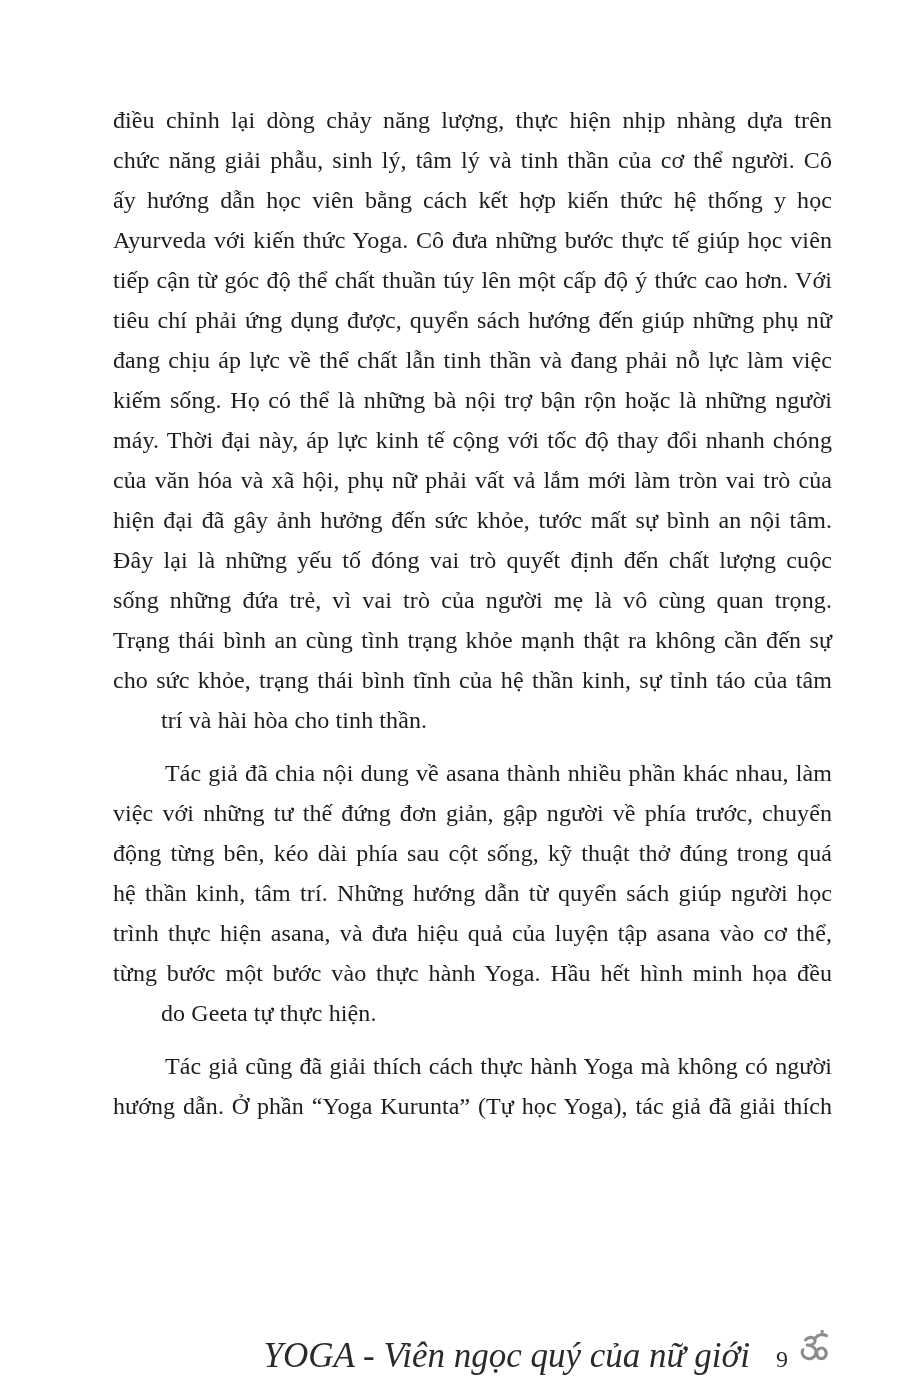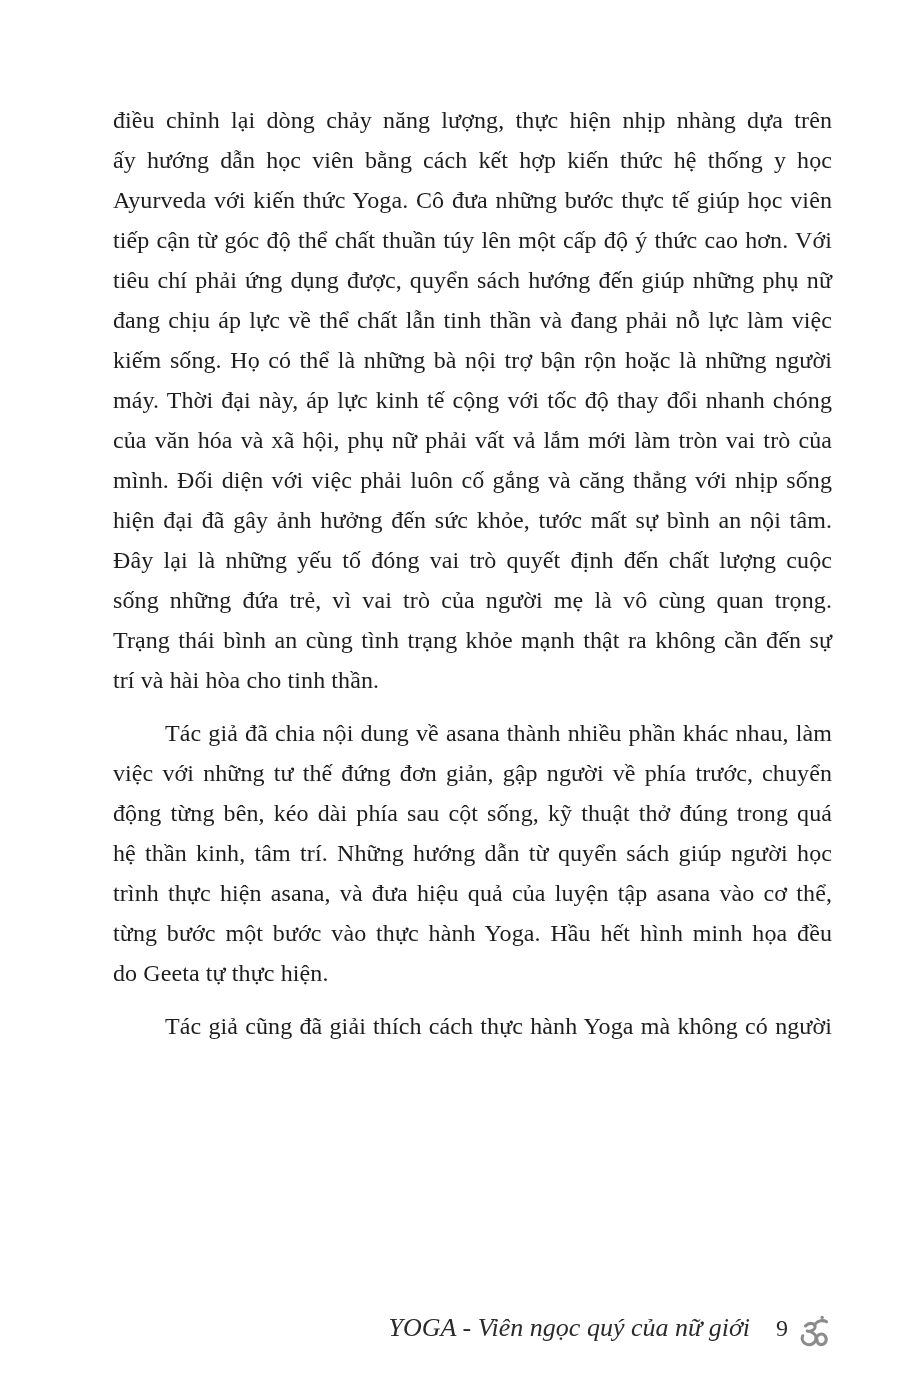--- a/index.html
+++ b/index.html
@@ -33,36 +33,38 @@
     margin-top: 13px;
   }
   .line {
     text-align: justify;
     text-align-last: justify;
     white-space: normal;
   }
   .line.lastline {
     text-align: right;
     text-align-last: left;
+    margin-left: 48px;
   }
   .line.indent {
     text-indent: 52px;
   }
   .footer {
     position: absolute;
     top: 1308px;
     right: 87px;
     display: flex;
     align-items: baseline;
     color: #2a2a2a;
   }
   .footer-title {
     font-style: italic;
-    font-size: 26px;
+    font-size: 35px;
     line-height: 40px;
+    margin-top: 28px;
   }
   .footer-page {
     font-size: 24px;
     margin-left: 26px;
   }
   .footer-om {
     width: 34px;
     height: 36px;
     margin-left: 8px;
     align-self: center;
@@ -70,46 +72,48 @@
   }
 </style>
 </head>
 <body>
 
 <div class="page">
 
   <main class="text-block" id="paragraphs">
       <div class="paragraph">
         <div class="line">điều chỉnh lại dòng chảy năng lượng, thực hiện nhịp nhàng dựa trên</div>
+        <div class="line">chức năng giải phẫu, sinh lý, tâm lý và tinh thần của cơ thể người. Cô</div>
         <div class="line">ấy hướng dẫn học viên bằng cách kết hợp kiến thức hệ thống y học</div>
         <div class="line">Ayurveda với kiến thức Yoga. Cô đưa những bước thực tế giúp học viên</div>
         <div class="line">tiếp cận từ góc độ thể chất thuần túy lên một cấp độ ý thức cao hơn. Với</div>
         <div class="line">tiêu chí phải ứng dụng được, quyển sách hướng đến giúp những phụ nữ</div>
         <div class="line">đang chịu áp lực về thể chất lẫn tinh thần và đang phải nỗ lực làm việc</div>
         <div class="line">kiếm sống. Họ có thể là những bà nội trợ bận rộn hoặc là những người</div>
         <div class="line">máy. Thời đại này, áp lực kinh tế cộng với tốc độ thay đổi nhanh chóng</div>
         <div class="line">của văn hóa và xã hội, phụ nữ phải vất vả lắm mới làm tròn vai trò của</div>
-        <div class="line">mình. Đối diện với việc phải luôn cố gắng và căng thẳng với nhịp sống</div>
         <div class="line">hiện đại đã gây ảnh hưởng đến sức khỏe, tước mất sự bình an nội tâm.</div>
         <div class="line">Đây lại là những yếu tố đóng vai trò quyết định đến chất lượng cuộc</div>
         <div class="line">sống những đứa trẻ, vì vai trò của người mẹ là vô cùng quan trọng.</div>
         <div class="line">Trạng thái bình an cùng tình trạng khỏe mạnh thật ra không cần đến sự</div>
+        <div class="line">cho sức khỏe, trạng thái bình tĩnh của hệ thần kinh, sự tỉnh táo của tâm</div>
         <div class="line lastline">trí và hài hòa cho tinh thần.</div>
       </div>
       <div class="paragraph">
         <div class="line indent">Tác giả đã chia nội dung về asana thành nhiều phần khác nhau, làm</div>
         <div class="line">việc với những tư thế đứng đơn giản, gập người về phía trước, chuyển</div>
         <div class="line">động từng bên, kéo dài phía sau cột sống, kỹ thuật thở đúng trong quá</div>
         <div class="line">hệ thần kinh, tâm trí. Những hướng dẫn từ quyển sách giúp người học</div>
         <div class="line">trình thực hiện asana, và đưa hiệu quả của luyện tập asana vào cơ thể,</div>
         <div class="line">từng bước một bước vào thực hành Yoga. Hầu hết hình minh họa đều</div>
         <div class="line lastline">do Geeta tự thực hiện.</div>
       </div>
       <div class="paragraph">
         <div class="line indent">Tác giả cũng đã giải thích cách thực hành Yoga mà không có người</div>
+        <div class="line">hướng dẫn. Ở phần “Yoga Kurunta” (Tự học Yoga), tác giả đã giải thích</div>
       </div>
     </main>
 
   <footer class="footer">
     <span class="footer-title">YOGA - Viên ngọc quý của nữ giới</span>
     <span class="footer-page">9</span>
     <svg class="footer-om" viewBox="0 0 100 100" xmlns="http://www.w3.org/2000/svg" fill="none" stroke="#8c8c8c" stroke-width="9" stroke-linecap="round" stroke-linejoin="round">
       <path d="M28 32 C40 20 58 24 56 36 C54 46 42 50 33 47 C46 49 61 56 59 70 C57 86 38 92 26 83 C19 78 16 69 20 61"></path>
       <path d="M59 70 C62 56 77 52 85 61 C93 71 88 86 76 87 C67 88 61 81 62 73"></path>
       <path d="M57 26 C65 16 80 14 90 20"></path>

